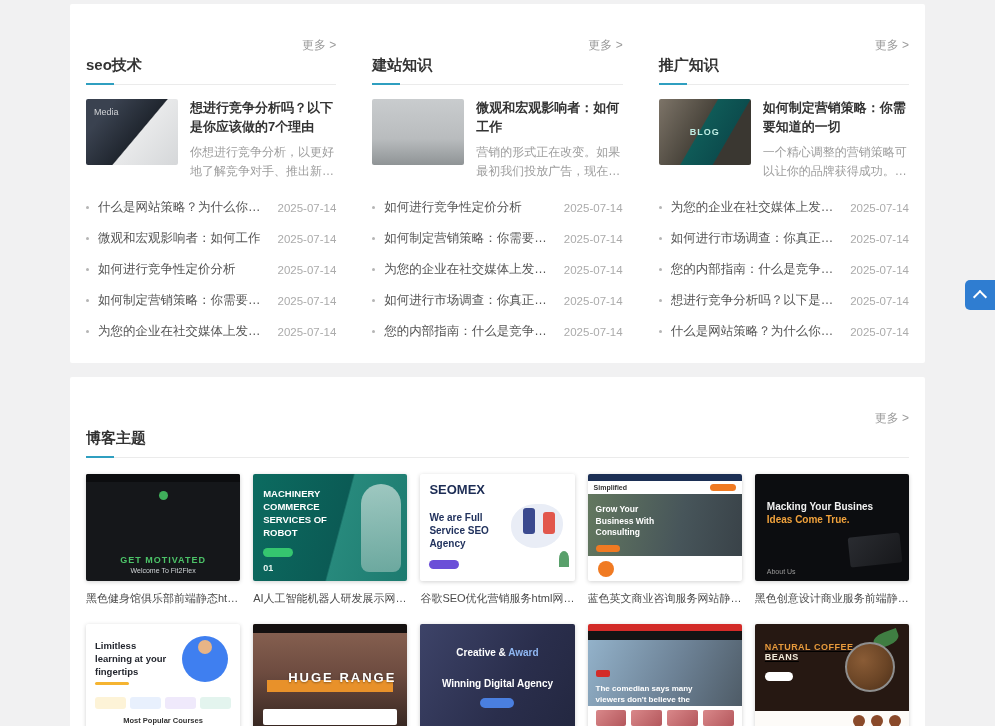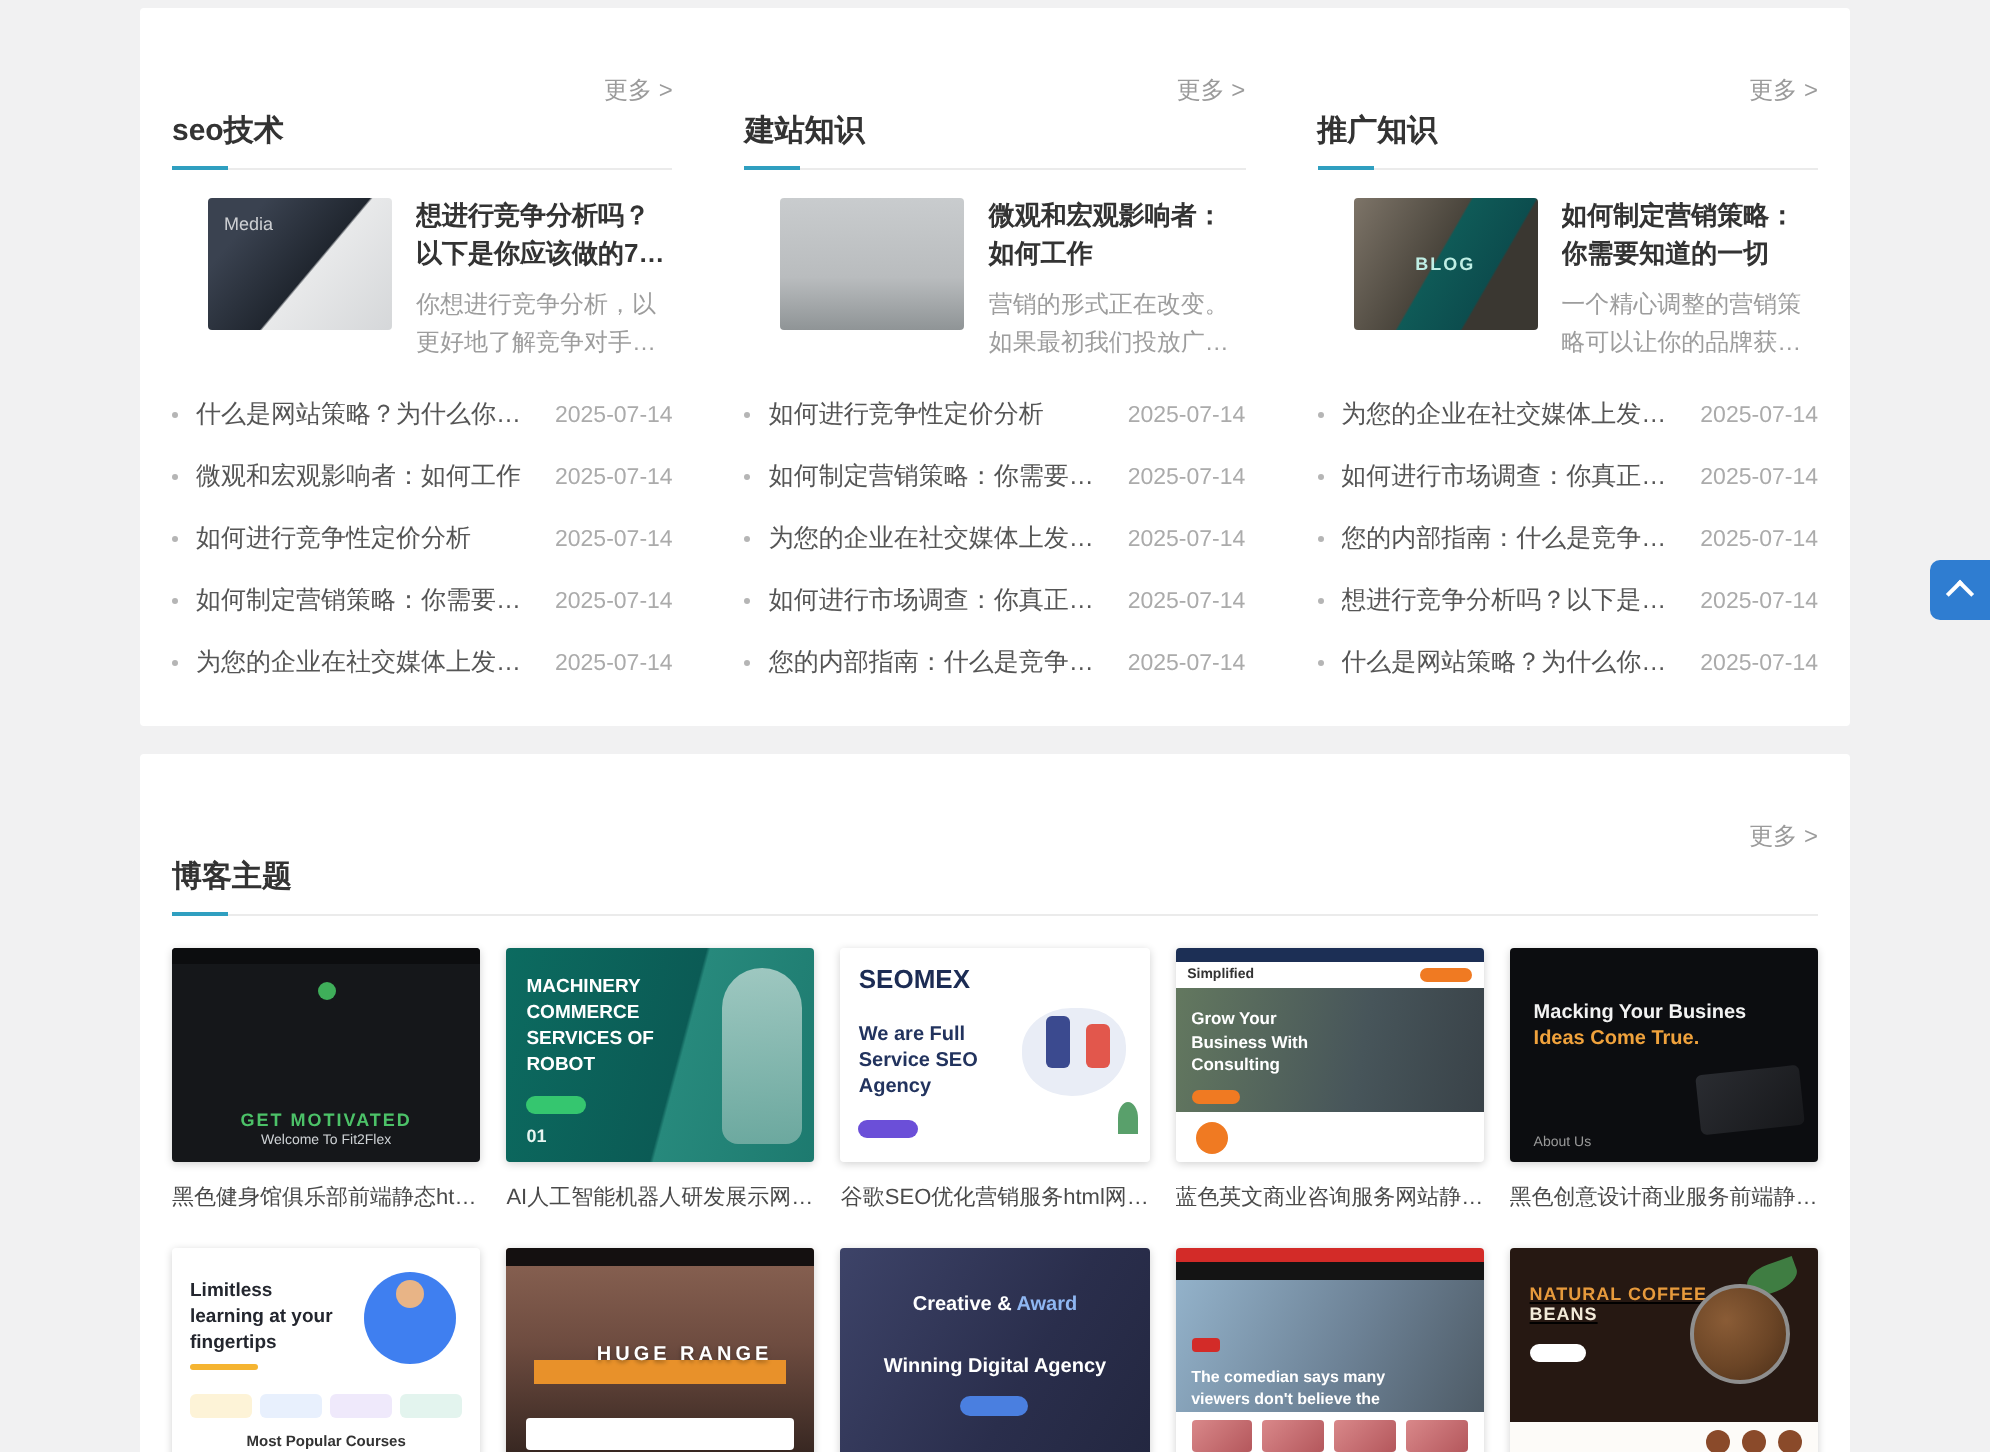--- a/index.html
+++ b/index.html
@@ -31,21 +31,21 @@
   .sec-title { font-size: 15px; font-weight: bold; color: #333; margin-top: 40px; }
   .more-link { font-size: 12px; color: #9b9b9b; cursor: pointer; text-decoration: none; }
 
   
   .cols { display: flex; gap: 36px; }
   .col { flex: 1; min-width: 0; }
   .featured { display: flex; gap: 12px; padding: 14px 0 8px; cursor: pointer; }
   .f-img {
     width: 92px; height: 66px; flex: none; border-radius: 2px;
     display: flex; align-items: center; justify-content: center;
-    color: rgba(255,255,255,.75); font-size: 9px; overflow: hidden; margin-left: 18px;
+    color: rgba(255,255,255,.75); font-size: 9px; overflow: hidden;
   }
   .f-img.v0 { background: linear-gradient(130deg, #3a4250 20%, #20262f 55%, #e8e9ea 56%, #d5d7d9 100%); align-items:flex-start; justify-content:flex-start; padding:8px; }
   .f-img.v1 { background: linear-gradient(180deg, #c9ccce 0%, #b9bcbe 60%, #8f9496 100%); }
   .f-img.v2 { background: linear-gradient(120deg, #7d7468 0%, #4a453c 45%, #0f5a57 46%, #0c4d4e 70%, #3a3731 71%); color: #bfeee4; font-weight: bold; letter-spacing: 1px; text-align: right; }
   .f-txt { min-width: 0; }
   .f-title {
     font-size: 13px; font-weight: bold; color: #333; line-height: 1.45;
     display: -webkit-box; -webkit-line-clamp: 2; -webkit-box-orient: vertical; overflow: hidden;
     cursor: pointer;
   }
@@ -126,21 +126,21 @@
   .th-edu .circ { position:absolute; right:12px; top:12px; width:46px; height:46px; border-radius:50%; background:#3f7ff0; }
   .th-edu .head { position:absolute; right:28px; top:16px; width:14px; height:14px; border-radius:50%; background:#e8b486; }
   .th-edu .chips { position:absolute; left:9px; right:9px; bottom:22px; display:flex; gap:4px; }
   .th-edu .chip { flex:1; height:12px; border-radius:3px; }
   .th-edu .c1{background:#fdf3d7;} .th-edu .c2{background:#e8f0fd;} .th-edu .c3{background:#efe9fb;} .th-edu .c4{background:#e3f4ee;}
   .th-edu .t2 { position:absolute; bottom:6px; width:100%; left:0; text-align:center; color:#333; font-size:7.5px; font-weight:bold; }
   
   .th-jewel { background: linear-gradient(180deg,#8a6353 0%,#6e4c40 45%,#33241f 100%); display:flex; align-items:center; justify-content:center; }
   .th-jewel .topbar { top:0; height:9px; background:#141010; }
   .th-jewel .band { position:absolute; left:14px; right:14px; top:56px; height:12px; background:#e8912a; }
-  .th-jewel .t1 { position:relative; color:#fff; font-size:10px; font-weight:bold; letter-spacing:2px; text-shadow:0 1px 2px rgba(0,0,0,.4);margin-left:24px; }
+  .th-jewel .t1 { position:relative; color:#fff; font-size:13px; font-weight:bold; letter-spacing:2px; text-shadow:0 1px 2px rgba(0,0,0,.4);margin-left:24px; }
   .th-jewel .strip { position:absolute; left:10px; right:10px; bottom:6px; height:16px; background:#fff; border-radius:2px; }
   
   .th-agency { background: linear-gradient(120deg,#3d4368 0%,#2a2e4c 60%,#232740 100%); display:flex; flex-direction:column; align-items:center; justify-content:center; text-align:center; padding:0 8px; }
   .th-agency .t1 { color:#fff; font-size:10px; font-weight:bold; }
   .th-agency .t1b { color:#8fb7f2; }
   .th-agency .t2 { color:#fff; font-size:10px; font-weight:bold; margin-top:20px; }
   .th-agency .pill { width:34px; height:10px; background:#4a7fe0; margin-top:9px; border-radius:7px; }
   
   .th-news { background:#fff; }
   .th-news .redbar { top:0; height:7px; background:#d32b28; }

